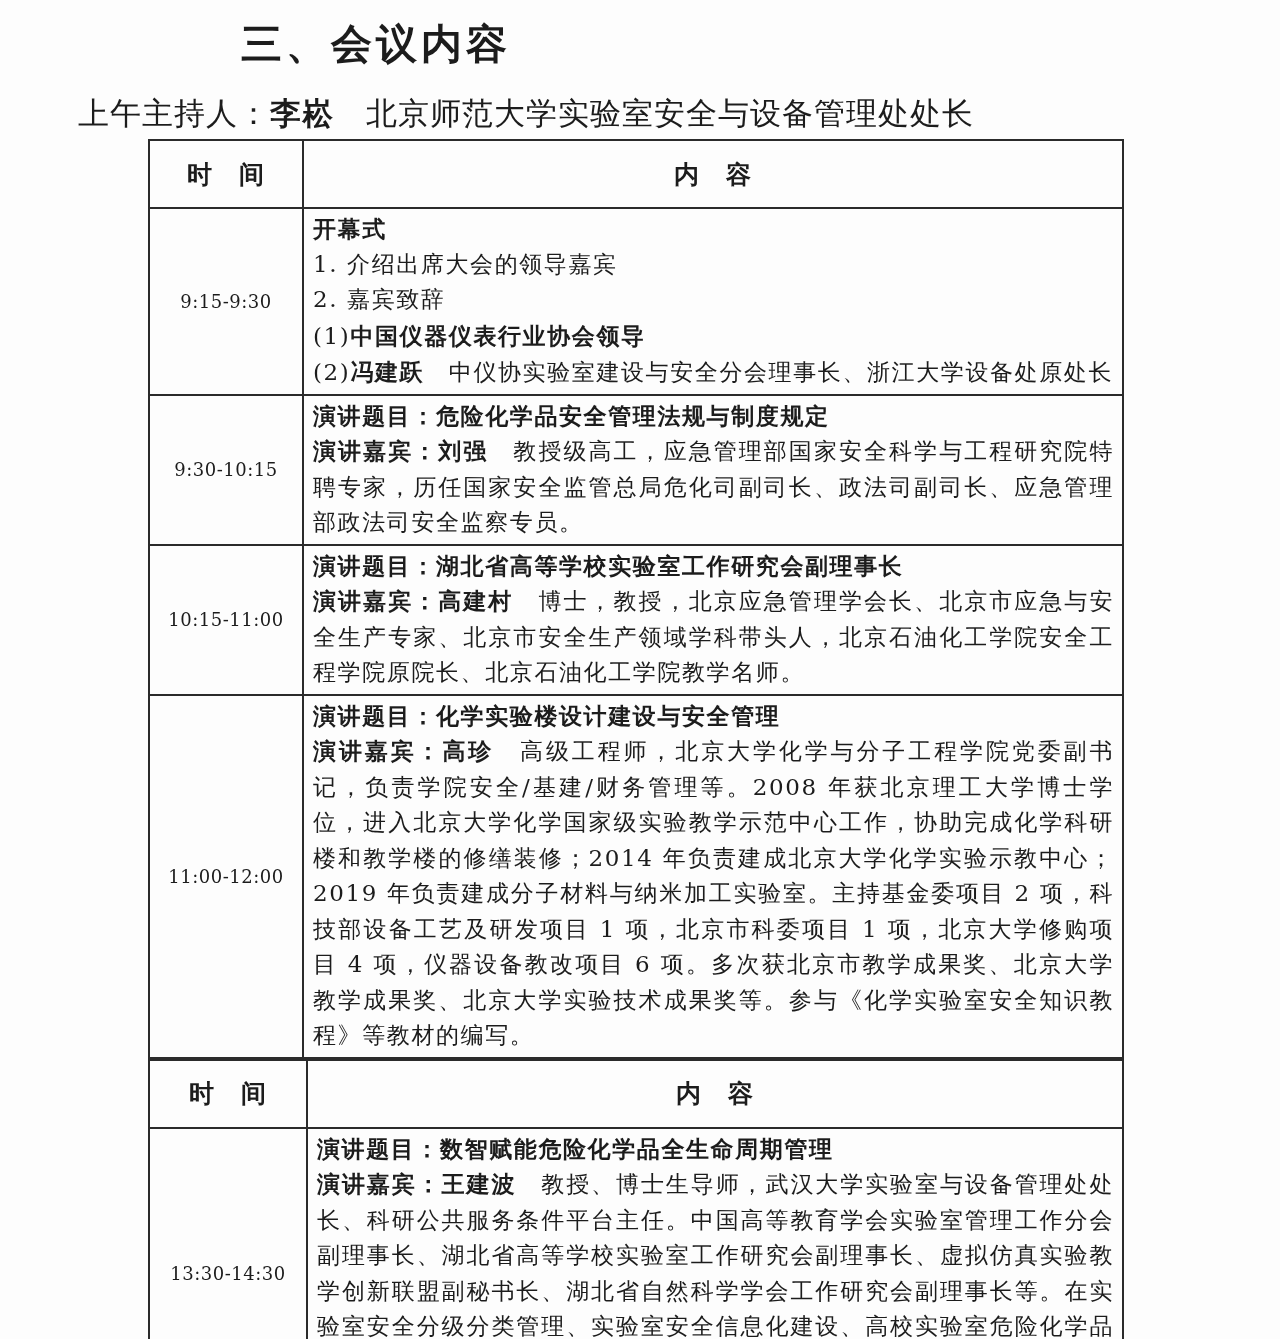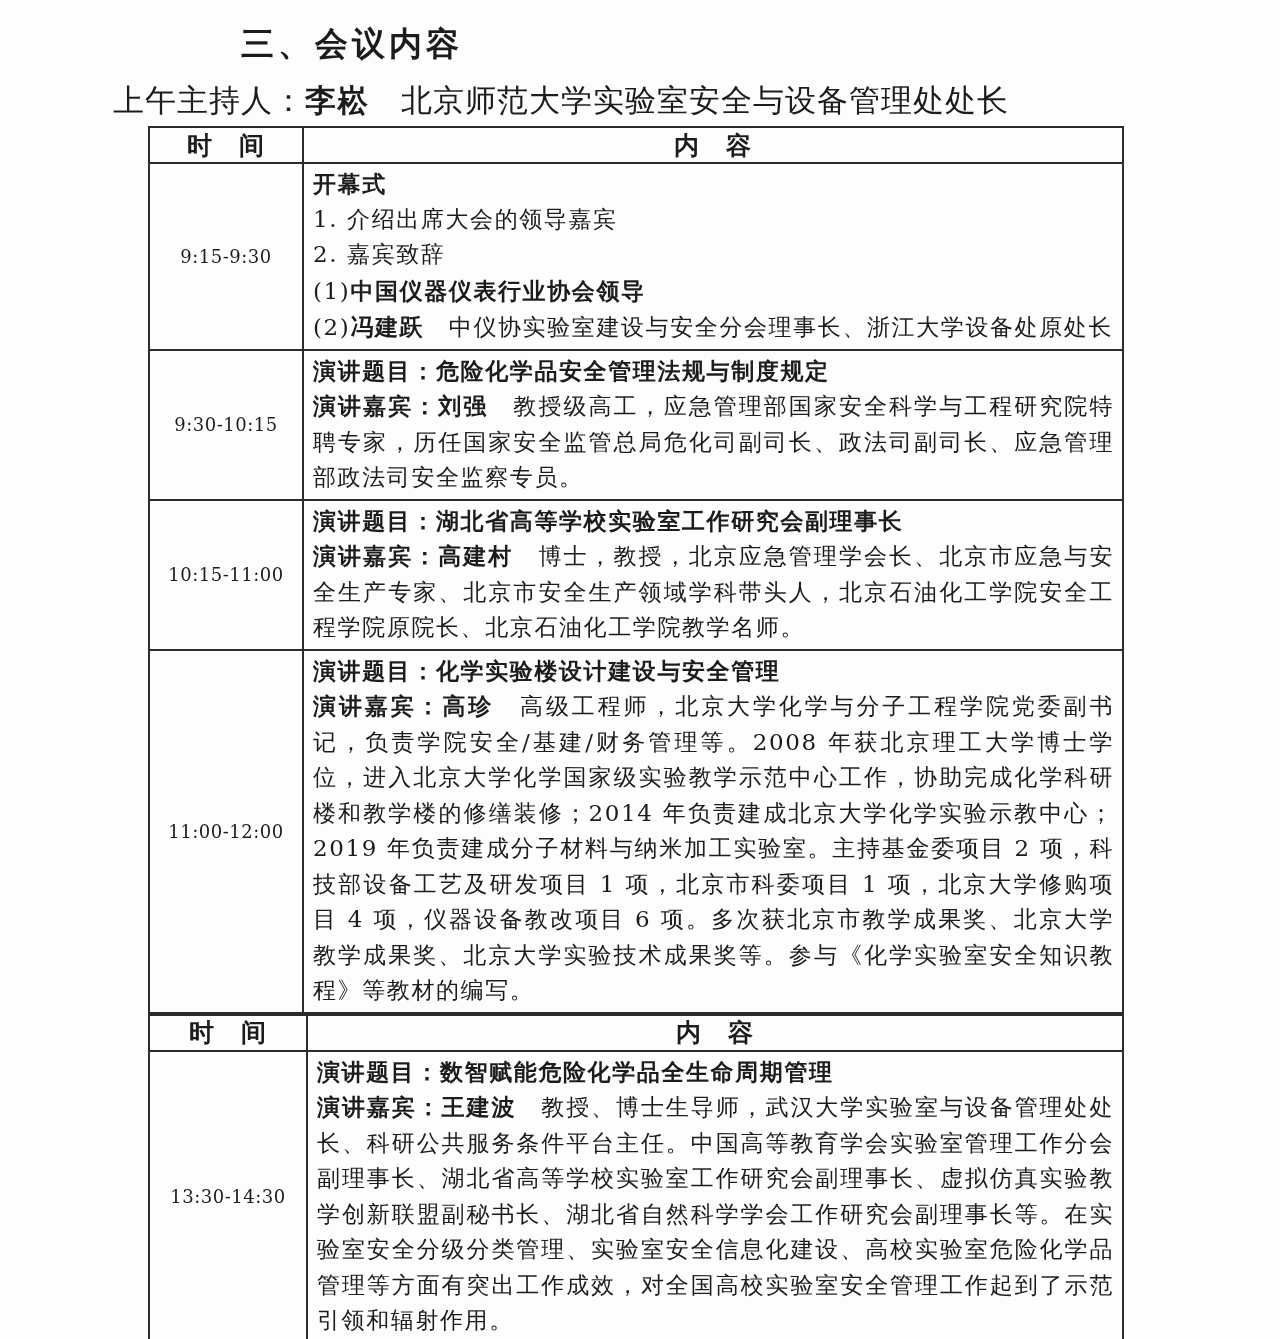--- a/index.html
+++ b/index.html
@@ -10,49 +10,49 @@
     width: 1280px;
     height: 1339px;
     background: #fdfdfd;
     color: #1c1c1c;
     font-family: "DejaVu Serif", "Liberation Serif", serif;
     overflow: hidden;
   }
   .doc-title {
     margin: 24px 0 0 0;
     padding-left: 241px;
-    font-size: 33px;
+    font-size: 41px;
     font-weight: bold;
     line-height: 40px;
     letter-spacing: 4px;
   }
   .host-line {
-    padding-left: 113px;
-    margin: 15px 0 5px 0;
+    padding-left: 78px;
+    margin: 28px 0 5px 0;
     font-size: 31px;
     line-height: 42px;
     letter-spacing: 1px;
     white-space: nowrap;
   }
   .host-line .bold { font-weight: bold; }
   table.agenda {
     border-collapse: collapse;
     table-layout: fixed;
     margin-left: 148px;
     width: 976px;
   }
   table.agenda th,
   table.agenda td {
     border: 2px solid #2b2b2b;
   }
   table.agenda th {
     height: 34px;
     font-size: 25px;
     font-weight: bold;
-    padding: 0;
+    padding: 16px;
     letter-spacing: 1px;
   }
   td.time {
     font-size: 18px;
     text-align: center;
     vertical-align: middle;
     padding: 0 2px;
     letter-spacing: 0.5px;
   }
   td.content {

